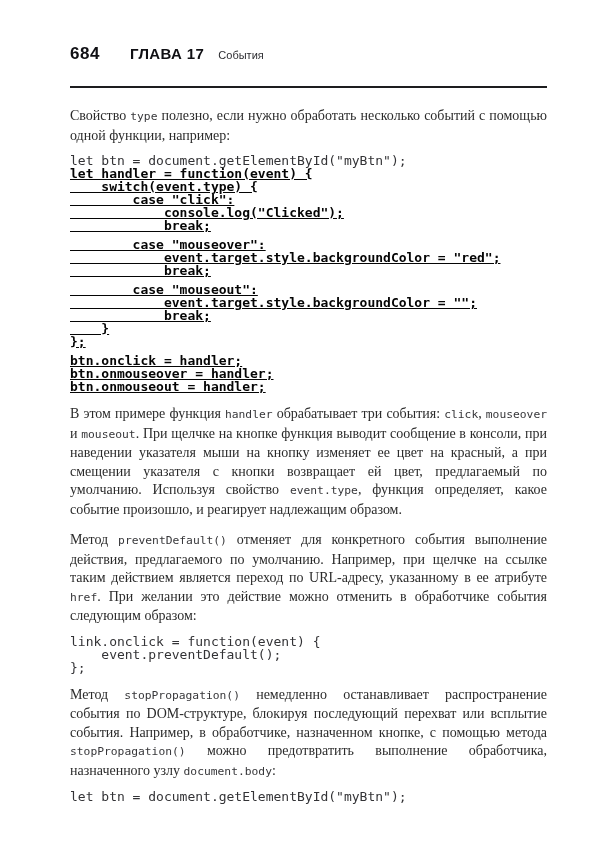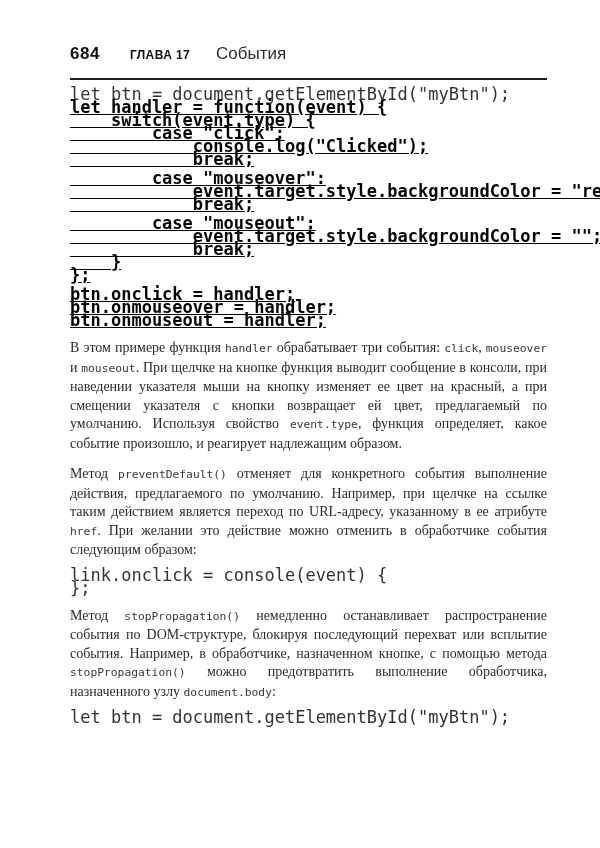--- a/index.html
+++ b/index.html
@@ -15,56 +15,56 @@
   .content {
     position: absolute;
     left: 70px;
     top: 44px;
     width: 477px;
   }
   .header-row {
     display: flex;
     align-items: baseline;
     border-bottom: 2px solid #1d1d1f;
-    padding-bottom: 14px;
+    padding-bottom: 22px;
     font-family: "Liberation Sans", sans-serif;
   }
   .page-num {
     font-size: 17px;
     font-weight: 700;
     color: #101014;
     letter-spacing: 0.5px;
   }
   .chapter-label {
     margin-left: 30px;
-    font-size: 12px;
+    font-size: 15px;
     font-weight: 700;
     color: #101014;
     letter-spacing: 0.4px;
   }
   .chapter-title {
-    margin-left: 26px;
-    font-size: 17px;
+    margin-left: 14px;
+    font-size: 11px;
     color: #2d2d31;
   }
   .para {
     margin: 12px 0 9px 0;
     font-size: 14px;
     line-height: 18.5px;
     text-align: justify;
   }
   .para.first { margin-top: 19px; }
   .inline-code {
     font-family: "DejaVu Sans Mono", monospace;
     font-size: 11.3px;
     color: #37373a;
   }
   .code-block {
     font-family: "DejaVu Sans Mono", monospace;
-    font-size: 17px;
+    font-size: 13px;
     color: #333336;
     white-space: pre;
     margin: 8px 0 12px 0;
   }
   .code-line {
     line-height: 13px;
     min-height: 13px;
   }
   .code-line.blank {
     min-height: 6px;
@@ -81,21 +81,22 @@
 <body>
 
 <div class="page">
   <div class="content">
     <div class="header-row">
       <span class="page-num">684</span>
       <span class="chapter-label">ГЛАВА 17</span>
       <span class="chapter-title">События</span>
     </div>
     <div>
+        <p class="para first"><span>Свойство </span><span class="inline-code">type</span><span> полезно, если нужно обработать несколько событий с помощью одной функции, например:</span></p>
         <div class="code-block"><div class="code-line">let btn = document.getElementById("myBtn");</div><div class="code-line bold">let handler = function(event) {</div><div class="code-line bold">    switch(event.type) {</div><div class="code-line bold">        case "click":</div><div class="code-line bold">            console.log("Clicked");</div><div class="code-line bold">            break;</div><div class="code-line blank"></div><div class="code-line bold">        case "mouseover":</div><div class="code-line bold">            event.target.style.backgroundColor = "red";</div><div class="code-line bold">            break;</div><div class="code-line blank"></div><div class="code-line bold">        case "mouseout":</div><div class="code-line bold">            event.target.style.backgroundColor = "";</div><div class="code-line bold">            break;</div><div class="code-line bold">    }</div><div class="code-line bold">};</div><div class="code-line blank"></div><div class="code-line bold">btn.onclick = handler;</div><div class="code-line bold">btn.onmouseover = handler;</div><div class="code-line bold">btn.onmouseout = handler;</div></div>
         <p class="para"><span>В этом примере функция </span><span class="inline-code">handler</span><span> обрабатывает три события: </span><span class="inline-code">click</span><span>, </span><span class="inline-code">mouseover</span><span> и </span><span class="inline-code">mouseout</span><span>. При щелчке на кнопке функция выводит сообщение в консоли, при наведении указателя мыши на кнопку изменяет ее цвет на красный, а при смещении указателя с кнопки возвращает ей цвет, предлагаемый по умолчанию. Используя свойство </span><span class="inline-code">event.type</span><span>, функция определяет, какое событие произошло, и реагирует надлежащим образом.</span></p>
         <p class="para"><span>Метод </span><span class="inline-code">preventDefault()</span><span> отменяет для конкретного события выполнение действия, предлагаемого по умолчанию. Например, при щелчке на ссылке таким действием является переход по URL-адресу, указанному в ее атрибуте </span><span class="inline-code">href</span><span>. При желании это действие можно отменить в обработчике события следующим образом:</span></p>
-        <div class="code-block"><div class="code-line">link.onclick = console(event) {</div><div class="code-line">};</div></div>
+        <div class="code-block"><div class="code-line">link.onclick = function(event) {</div><div class="code-line">    event.preventDefault();</div><div class="code-line">};</div></div>
         <p class="para"><span>Метод </span><span class="inline-code">stopPropagation()</span><span> немедленно останавливает распространение события по DOM-структуре, блокируя последующий перехват или всплытие события. Например, в обработчике, назначенном кнопке, с помощью метода </span><span class="inline-code">stopPropagation()</span><span> можно предотвратить выполнение обработчика, назначенного узлу </span><span class="inline-code">document.body</span><span>:</span></p>
         <div class="code-block"><div class="code-line">let btn = document.getElementById("myBtn");</div></div>
       </div>
   </div>
 </div>
 
 </body></html>

